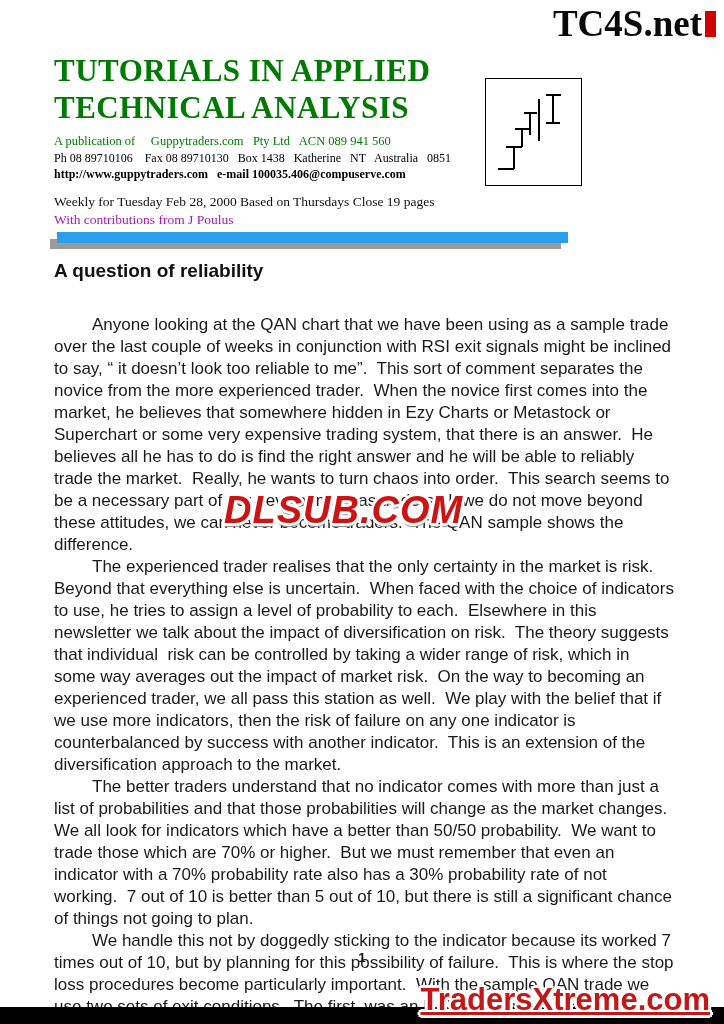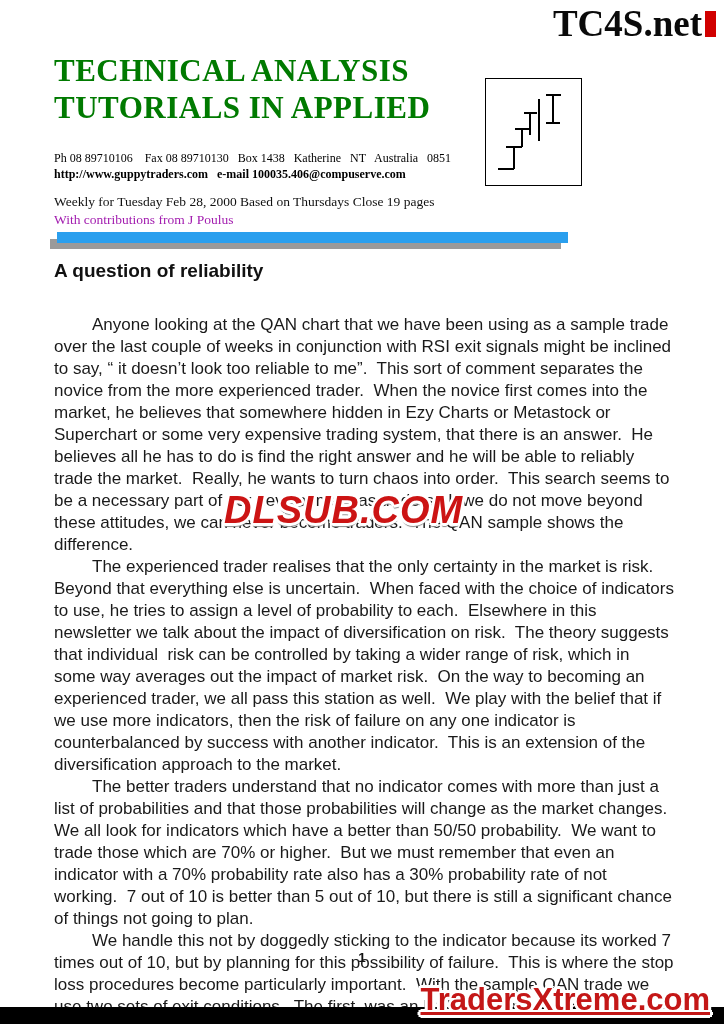--- a/index.html
+++ b/index.html
@@ -110,24 +110,25 @@
 <body>
 
 <div class="page">
 
   <div class="site-tag">
     <span>TC4S.net</span>
     <span class="red-sq"></span>
   </div>
 
   <div class="masthead-title">
+    <div>TUTORIALS IN APPLIED</div>
     <div>TECHNICAL ANALYSIS</div>
-    <div>TUTORIALS IN APPLIED</div>
   </div>
 
+  <div class="pub-line">A publication of     Guppytraders.com   Pty Ltd   ACN 089 941 560</div>
   <div class="contact-line">Ph 08 89710106    Fax 08 89710130   Box 1438   Katherine   NT   Australia   0851</div>
   <div class="web-line">http://www.guppytraders.com   e-mail 100035.406@compuserve.com</div>
   <div class="issue-line">Weekly for Tuesday Feb 28, 2000 Based on Thursdays Close 19 pages</div>
   <div class="contrib-line">With contributions from J Poulus</div>
 
   <div class="chart-box">
     <svg width="94" height="105" viewBox="0 0 94 105">
       <g stroke="#000" fill="none" stroke-width="2">
         <path d="M12 90 h16"></path>
         <path d="M28 90 v-22"></path>

